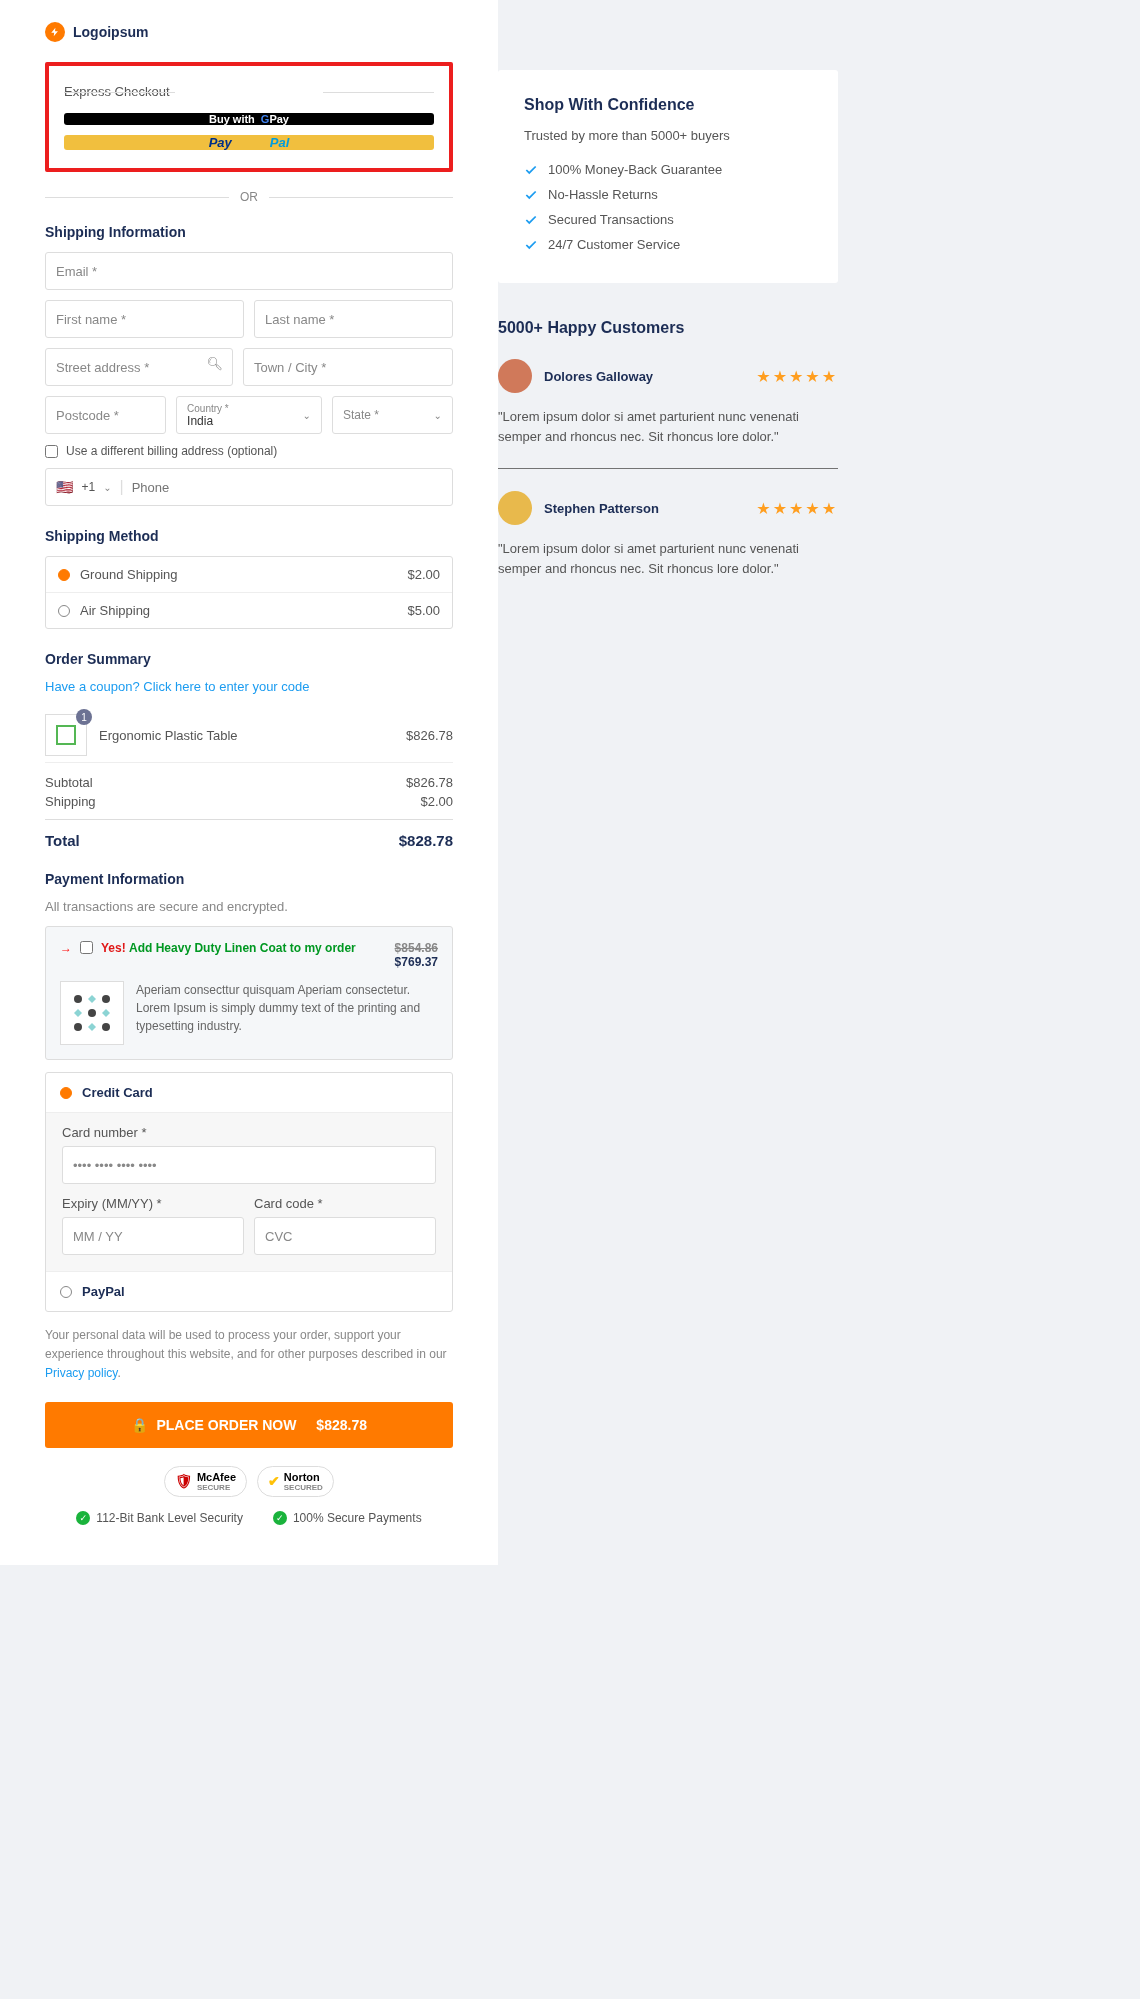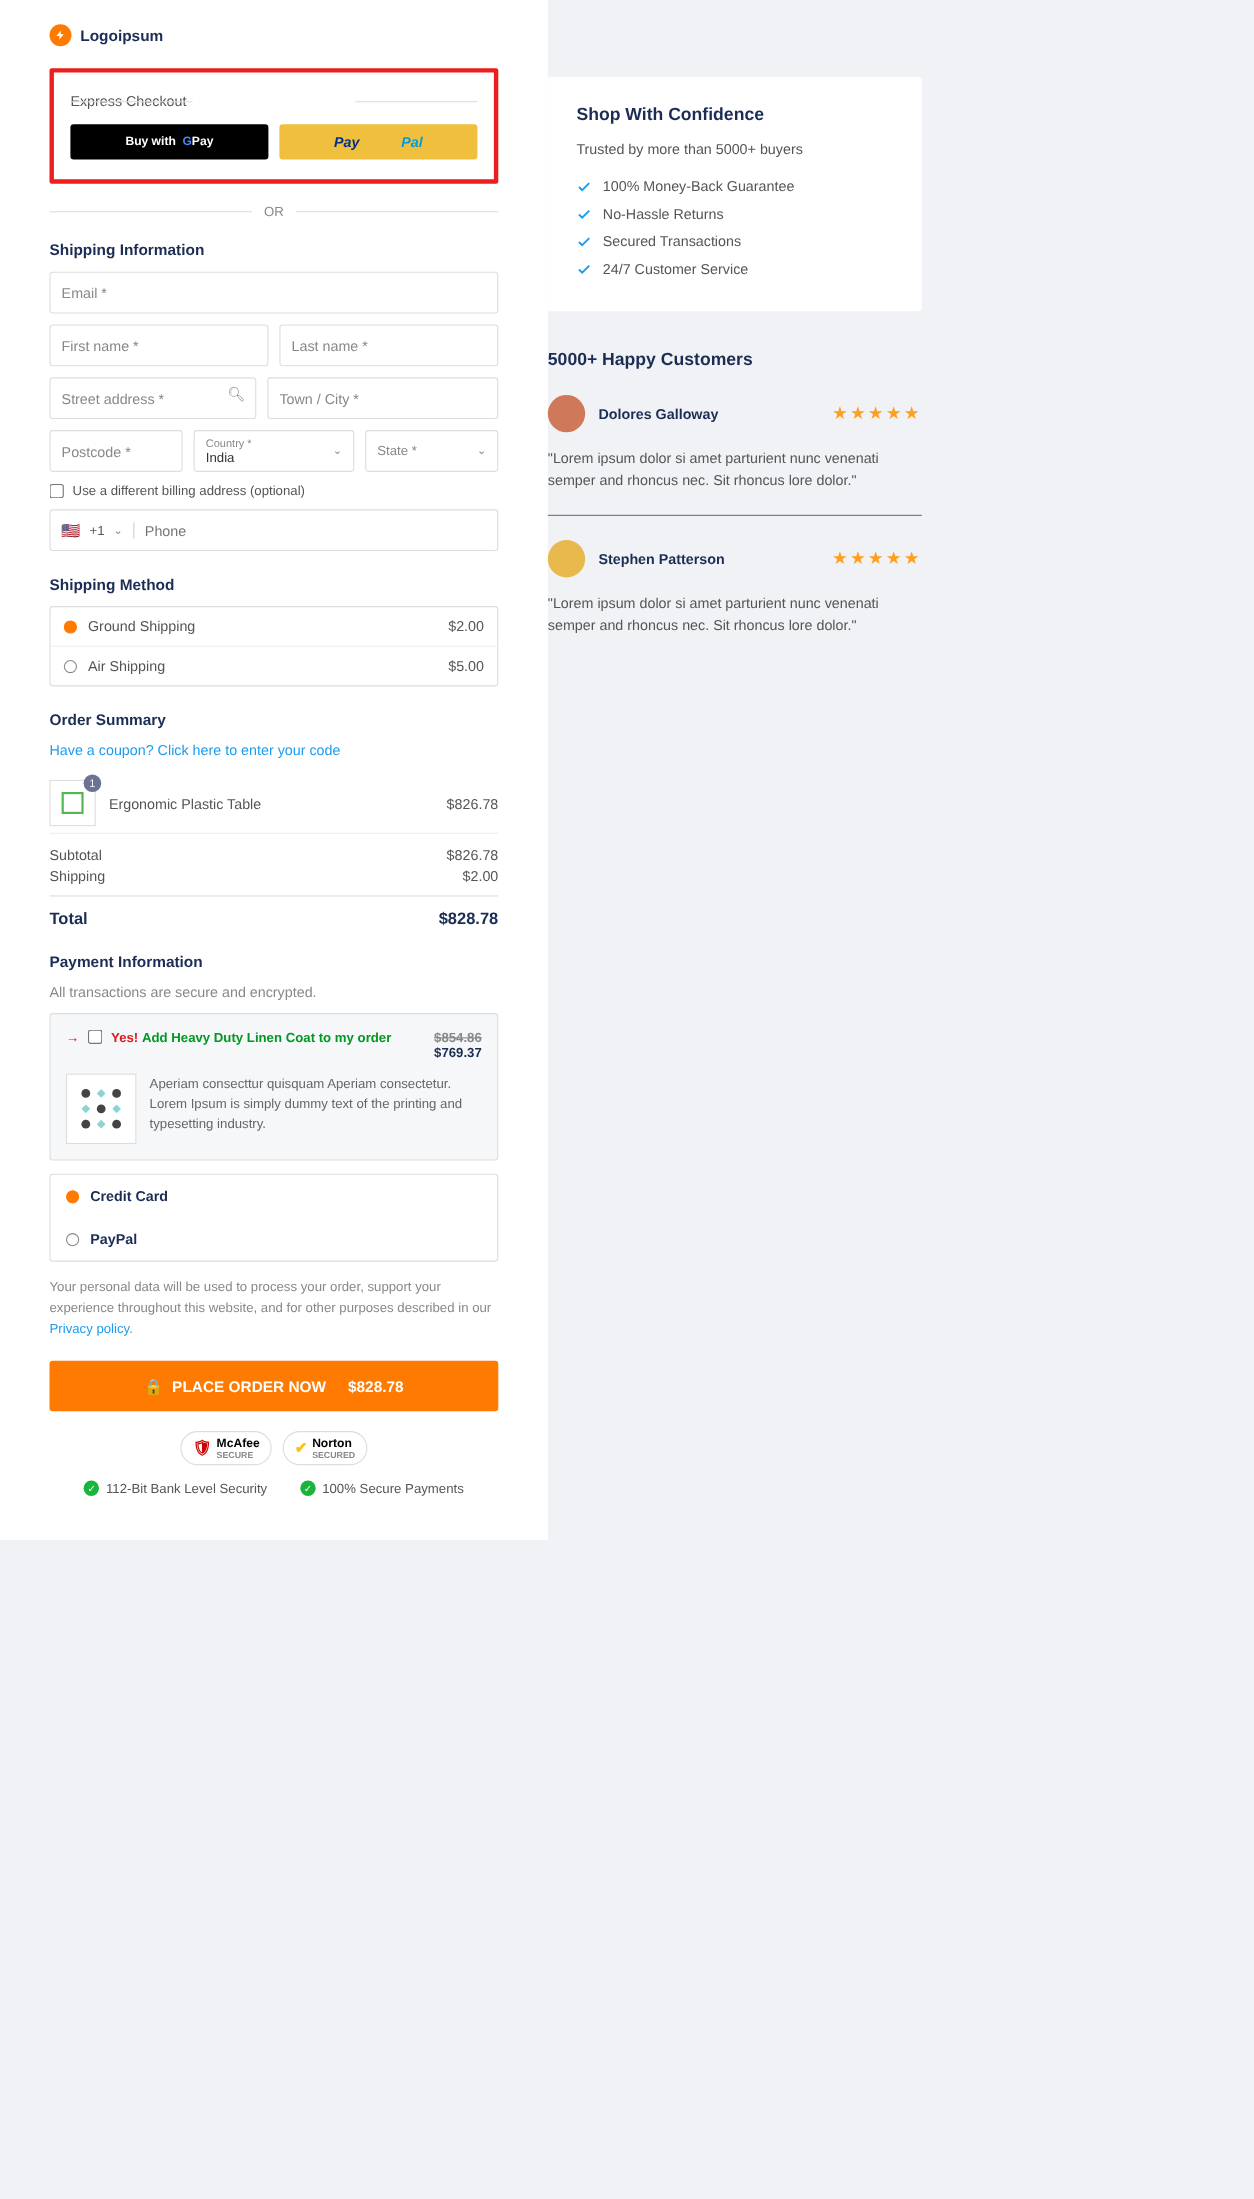--- a/index.html
+++ b/index.html
@@ -7,21 +7,21 @@
 .wrap { display:flex; }
 .left { background:#fff; width:498px; padding:22px 45px 40px; }
 .right { padding:70px 45px 0 0; }
 .logo { display:flex; align-items:center; gap:8px; font-weight:700; font-size:14px; color:#1c2d55; margin-bottom:20px; }
 .logo-ic { width:20px; height:20px; border-radius:50%; background:#ff7a00; display:flex; align-items:center; justify-content:center; }
 .logo-ic svg { fill:#fff; width:10px; height:10px; }
 .express-box { border:4px solid #ec1e1e; padding:10px 15px 18px; border-radius:2px; margin-bottom:18px; position:relative; }
 .express-hdr { color:#555; font-size:13px; position:relative; margin:8px 0 14px; }
 .express-hdr:before,.express-hdr:after { content:''; position:absolute; top:50%; width:30%; height:1px; background:#ddd; }
 .express-hdr:before { left:0; } .express-hdr:after { right:0; }
-.ebtns { display:flex; gap:10px; }
+.ebtns { display:flex; gap:10px;flex-direction:column; }
 .ebtn { flex:1; height:32px; border-radius:3px; display:flex; align-items:center; justify-content:center; gap:6px; font-size:11px; font-weight:600; cursor:pointer; }
 .gpay { background:#000; color:#fff; }
 .pp { background:#f1bf3e; }
 .pplogo { font-style:italic; font-weight:700; font-size:13px; }
 .pp1 { color:#003087; } .pp2 { color:#009cde;margin-left:38px; }
 .or { text-align:center; color:#888; font-size:12px; position:relative; margin-bottom:20px; }
 .or:before,.or:after { content:''; position:absolute; top:50%; width:45%; height:1px; background:#ddd; }
 .or:before { left:0; } .or:after { right:0; }
 h3 { font-size:14px; font-weight:700; color:#1c2d55; margin-bottom:12px; }
 .inp { width:100%; height:38px; border:1px solid #ddd; border-radius:3px; padding:0 10px; font-size:13px; color:#333; margin-bottom:10px; }
@@ -223,20 +223,28 @@
           </div>
       <div>Aperiam consecttur quisquam Aperiam consectetur. Lorem Ipsum is simply dummy text of the printing and typesetting industry.</div>
     </div>
   </div>
 
   <div class="pay-tabs">
     <div class="ptab">
           <span class="radio on"></span>
           <span>Credit Card</span>
         </div>
+    <div class="pform">
+      <label class="flabel">Card number *</label>
+      <input class="inp" style="margin: 0px;" placeholder="•••• •••• •••• ••••">
+      <div class="row">
+        <div><label class="flabel">Expiry (MM/YY) *</label><input class="inp" style="margin: 0px;" placeholder="MM / YY"></div>
+        <div><label class="flabel">Card code *</label><input class="inp" style="margin: 0px;" placeholder="CVC"></div>
+      </div>
+    </div>
     <div class="ptab">
           <span class="radio"></span>
           <span>PayPal</span>
         </div>
   </div>
 
   <div class="priv"><span>Your personal data will be used to process your order, support your experience throughout this website, and for other purposes described in our </span><a href="#">Privacy policy</a><span>.</span></div>
 
   <button class="placebtn">
     <span>🔒</span>

